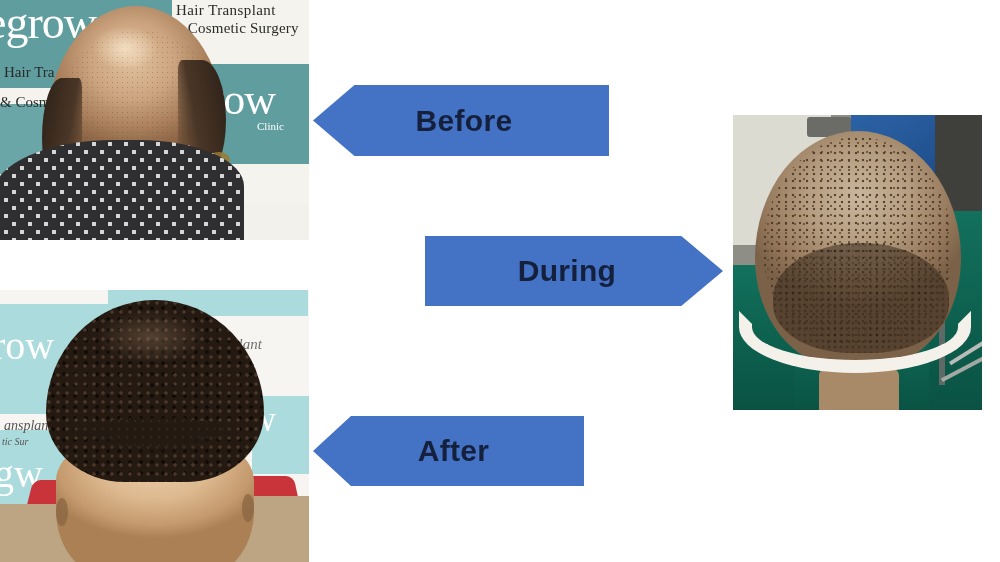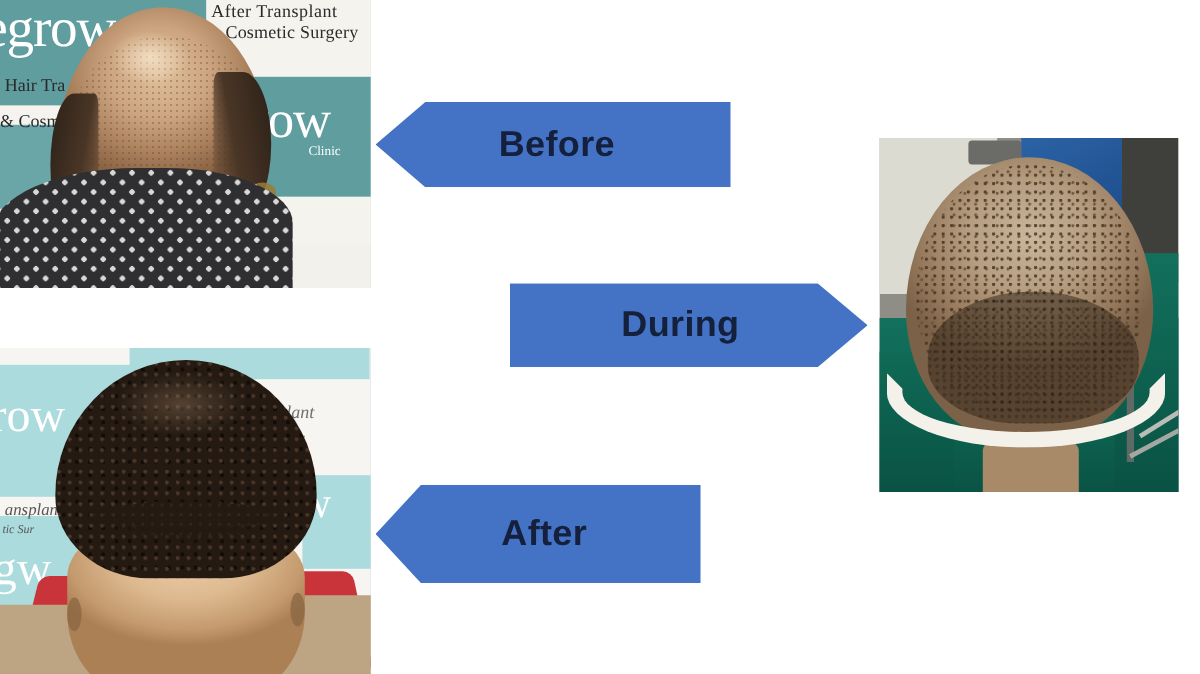--- a/index.html
+++ b/index.html
@@ -165,39 +165,39 @@
   }
   .arrow .label {
     position: relative; z-index: 2; width: 100%;
     text-align: center; color: #14203c;
     font-weight: bold; font-size: 30px; letter-spacing: .3px;
   }
   #arrow-before { left: 313px; top: 85px;  width: 296px; height: 71px; }
   #arrow-before .label { padding-left: 6px; }
   #arrow-during { left: 425px; top: 236px; width: 298px; height: 70px; }
   #arrow-during .label { padding-right: 14px; }
-  #arrow-after  { left: 313px; top: 404px; width: 271px; height: 82px; }
+  #arrow-after  { left: 313px; top: 416px; width: 271px; height: 70px; }
   #arrow-after  .label { padding-left: 10px; }
 </style>
 </head>
 <body>
 
 <div class="stage">
 
   <div class="photo" id="photo-before">
     <div class="pb-bg"></div>
     <div class="pb-teal-a"></div>
     <div class="pb-white-mid"></div>
     <div class="pb-teal-b"></div>
     <div class="pb-white-top"></div>
     <div class="pb-teal-c"></div>
     <div class="pb-white-bot"></div>
 
     <div class="pb-logo1">egrow</div>
-    <div class="pb-txt pb-t1">After  Transplant</div>
+    <div class="pb-txt pb-t1">Hair  Transplant</div>
     <div class="pb-txt pb-t2">&amp; Cosmetic Surgery</div>
     <div class="pb-txt pb-t3">Hair Tra</div>
     <div class="pb-txt pb-t4">&amp; Cosmeti</div>
     <div class="pb-logo2">egrow</div>
     <div class="pb-logo2s">Clinic</div>
 
     <div class="pb-head"></div>
     <div class="pb-speck"></div>
     <div class="pb-head-shine"></div>
     <div class="pb-fringe-l"></div>

